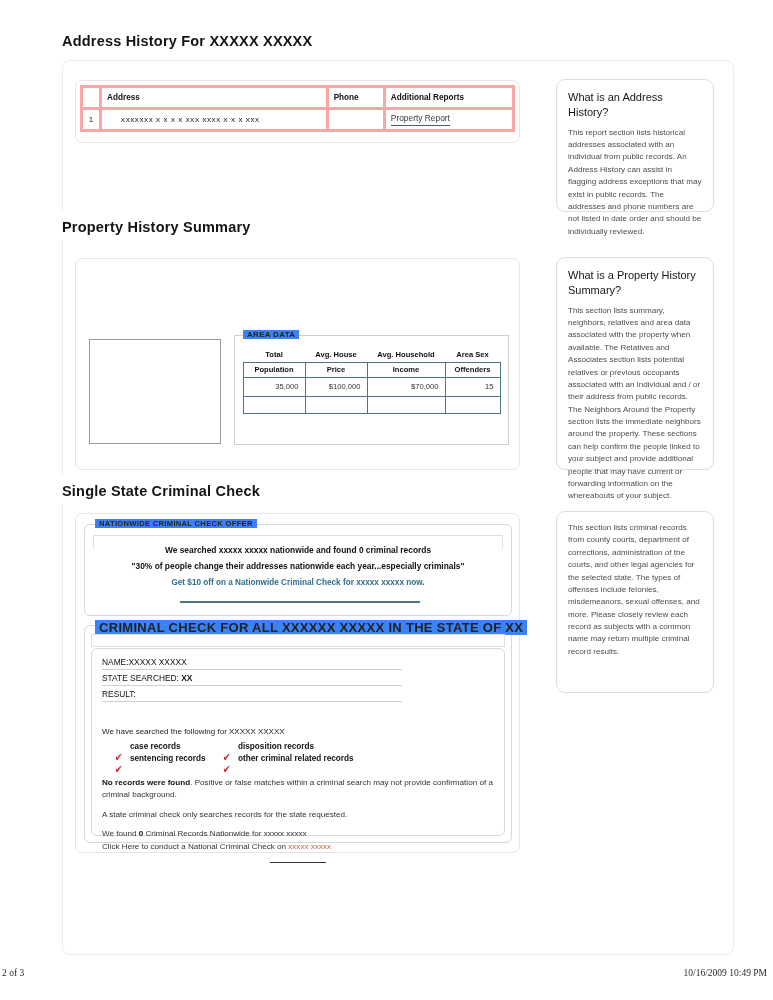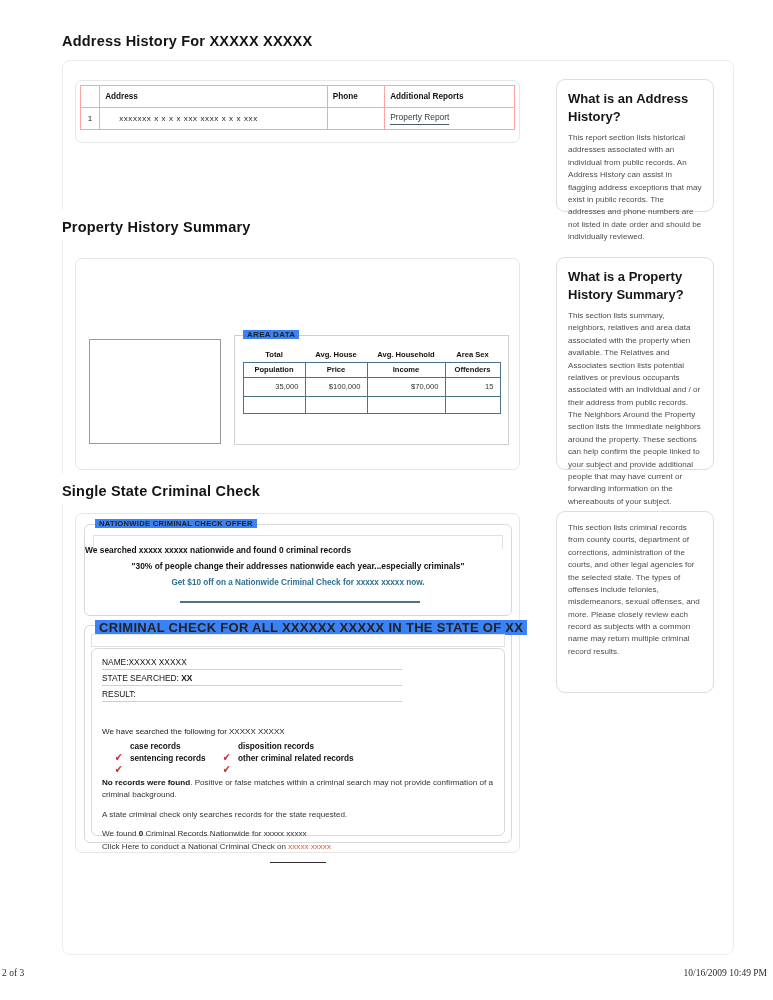--- a/index.html
+++ b/index.html
@@ -43,22 +43,22 @@
   
   .info-card {
     position: absolute;
     border: 1px solid #dedede;
     border-radius: 9px;
     background: #fff;
     padding: 10px 11px 11px 11px;
   }
   .info-card h3 {
     margin: 0 0 7px 0;
-    font-size: 13px;
-    font-weight: bold;
+    font-size: 11px;
+    font-weight: normal;
     line-height: 1.35;
     color: #161616;
   }
   .info-card p {
     margin: 0;
     font-size: 8.1px;
     line-height: 1.53;
     color: #4d4d4d;
   }
 
@@ -94,21 +94,21 @@
     border: 1px solid #e6e6e6;
     border-radius: 7px;
     padding: 4px;
   }
   table.addr {
     border-collapse: collapse;
     width: 100%;
     table-layout: fixed;
   }
   table.addr th, table.addr td {
-    border: 1px solid #fca5a5;
+    border: 3px solid #fca5a5;
     padding: 3px 5px;
     font-size: 8px;
     vertical-align: middle;
     height: 22px;
   }
   table.addr th {
     text-align: left;
     font-weight: bold;
     font-size: 8.2px;
     color: #111;
@@ -226,21 +226,21 @@
     width: 428px; height: 92px;
   }
   #offer-inner {
     margin: 10px 8px 0 8px;
     border: 1px solid #e0e0e0;
     border-bottom: none;
     height: 14px;
   }
   .offer-l1 {
     position: absolute; left: 0; right: 0; top: 20px;
-    text-align: left;
+    text-align: center;
     font-size: 8.4px; font-weight: bold; color: #111;
   }
   .offer-l2 {
     position: absolute; left: 0; right: 0; top: 36px;
     text-align: center;
     font-size: 8.4px; font-weight: bold; color: #111;
   }
   .offer-link {
     position: absolute; left: 0; right: 0; top: 53px;
     text-align: center;

